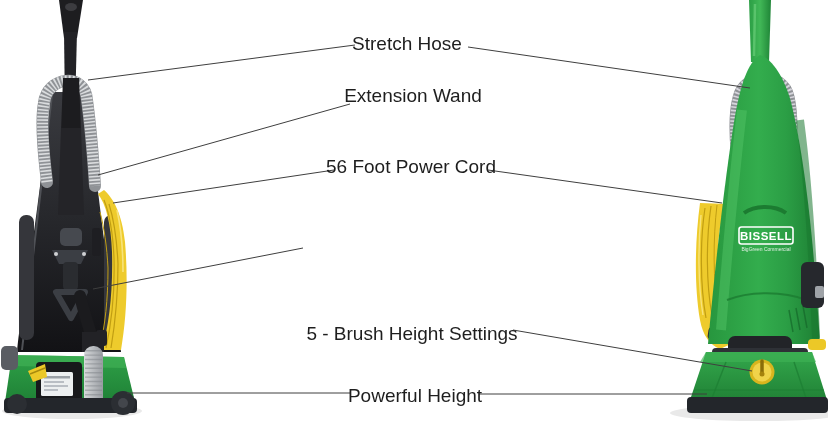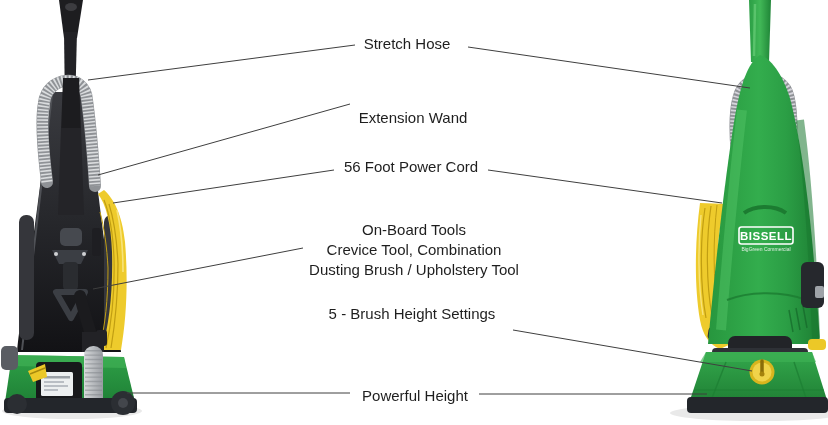--- a/index.html
+++ b/index.html
@@ -8,21 +8,21 @@
     width:828px; height:425px;
     background:#ffffff;
     overflow:hidden;
     font-family:"Liberation Sans", sans-serif;
   }
   .stage svg { position:absolute; left:0; top:0; }
   .callout {
     position:absolute;
     transform:translateX(-50%);
     text-align:center;
-    font-size:15px;
+    font-size:19px;
     line-height:20px;
     color:#1e1e1e;
     white-space:nowrap;
   }
   .callout span { display:block; }
 </style>
 </head>
 <body>
 
 <div class="stage">
@@ -206,35 +206,30 @@
     <line x1="513" y1="330" x2="752" y2="371"></line>
     <line x1="350" y1="393" x2="127" y2="393"></line>
     <line x1="479" y1="394" x2="707" y2="394"></line>
   </g>
 </svg>
 
 <div class="callout" style="left:407px; top:34px">
   <span>Stretch Hose</span>
 </div>
 
-<div class="callout" style="left:413px; top:108px">
+<div class="callout" style="left:413px; top:86px">
   <span>Extension Wand</span>
 </div>
 
 <div class="callout" style="left:411px; top:157px">
   <span>56 Foot Power Cord</span>
 </div>
 
-<div class="callout" style="left:414px; top:220px">
-  <span>On-Board Tools</span>
-  <span>Crevice Tool, Combination</span>
-  <span>Dusting Brush / Upholstery Tool</span>
-</div>
-
-<div class="callout" style="left:412px; top:304px">
+
+<div class="callout" style="left:412px; top:324px">
   <span>5 - Brush Height Settings</span>
 </div>
 
 <div class="callout" style="left:415px; top:386px">
   <span>Powerful Height</span>
 </div>
 
 </div>
 
 </body></html>

